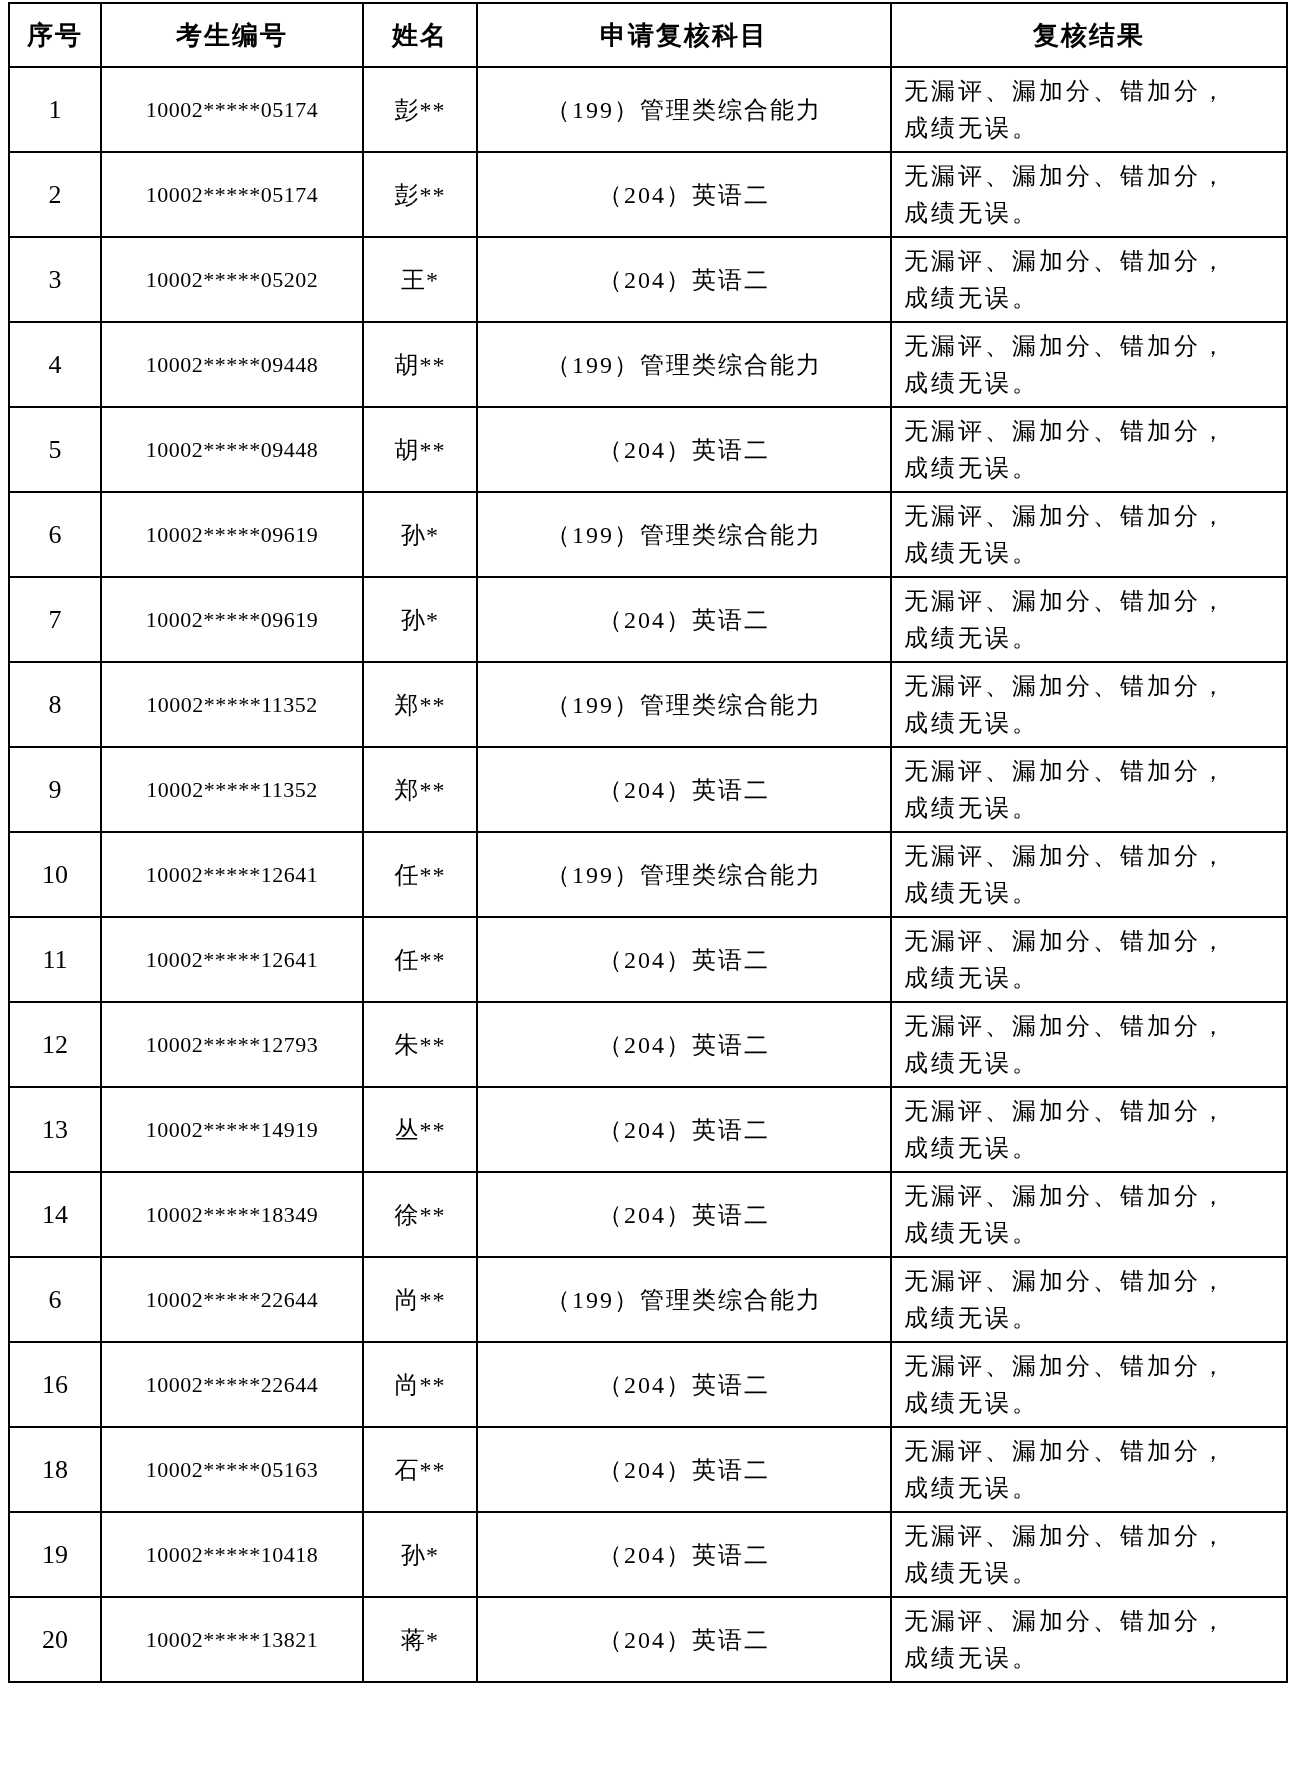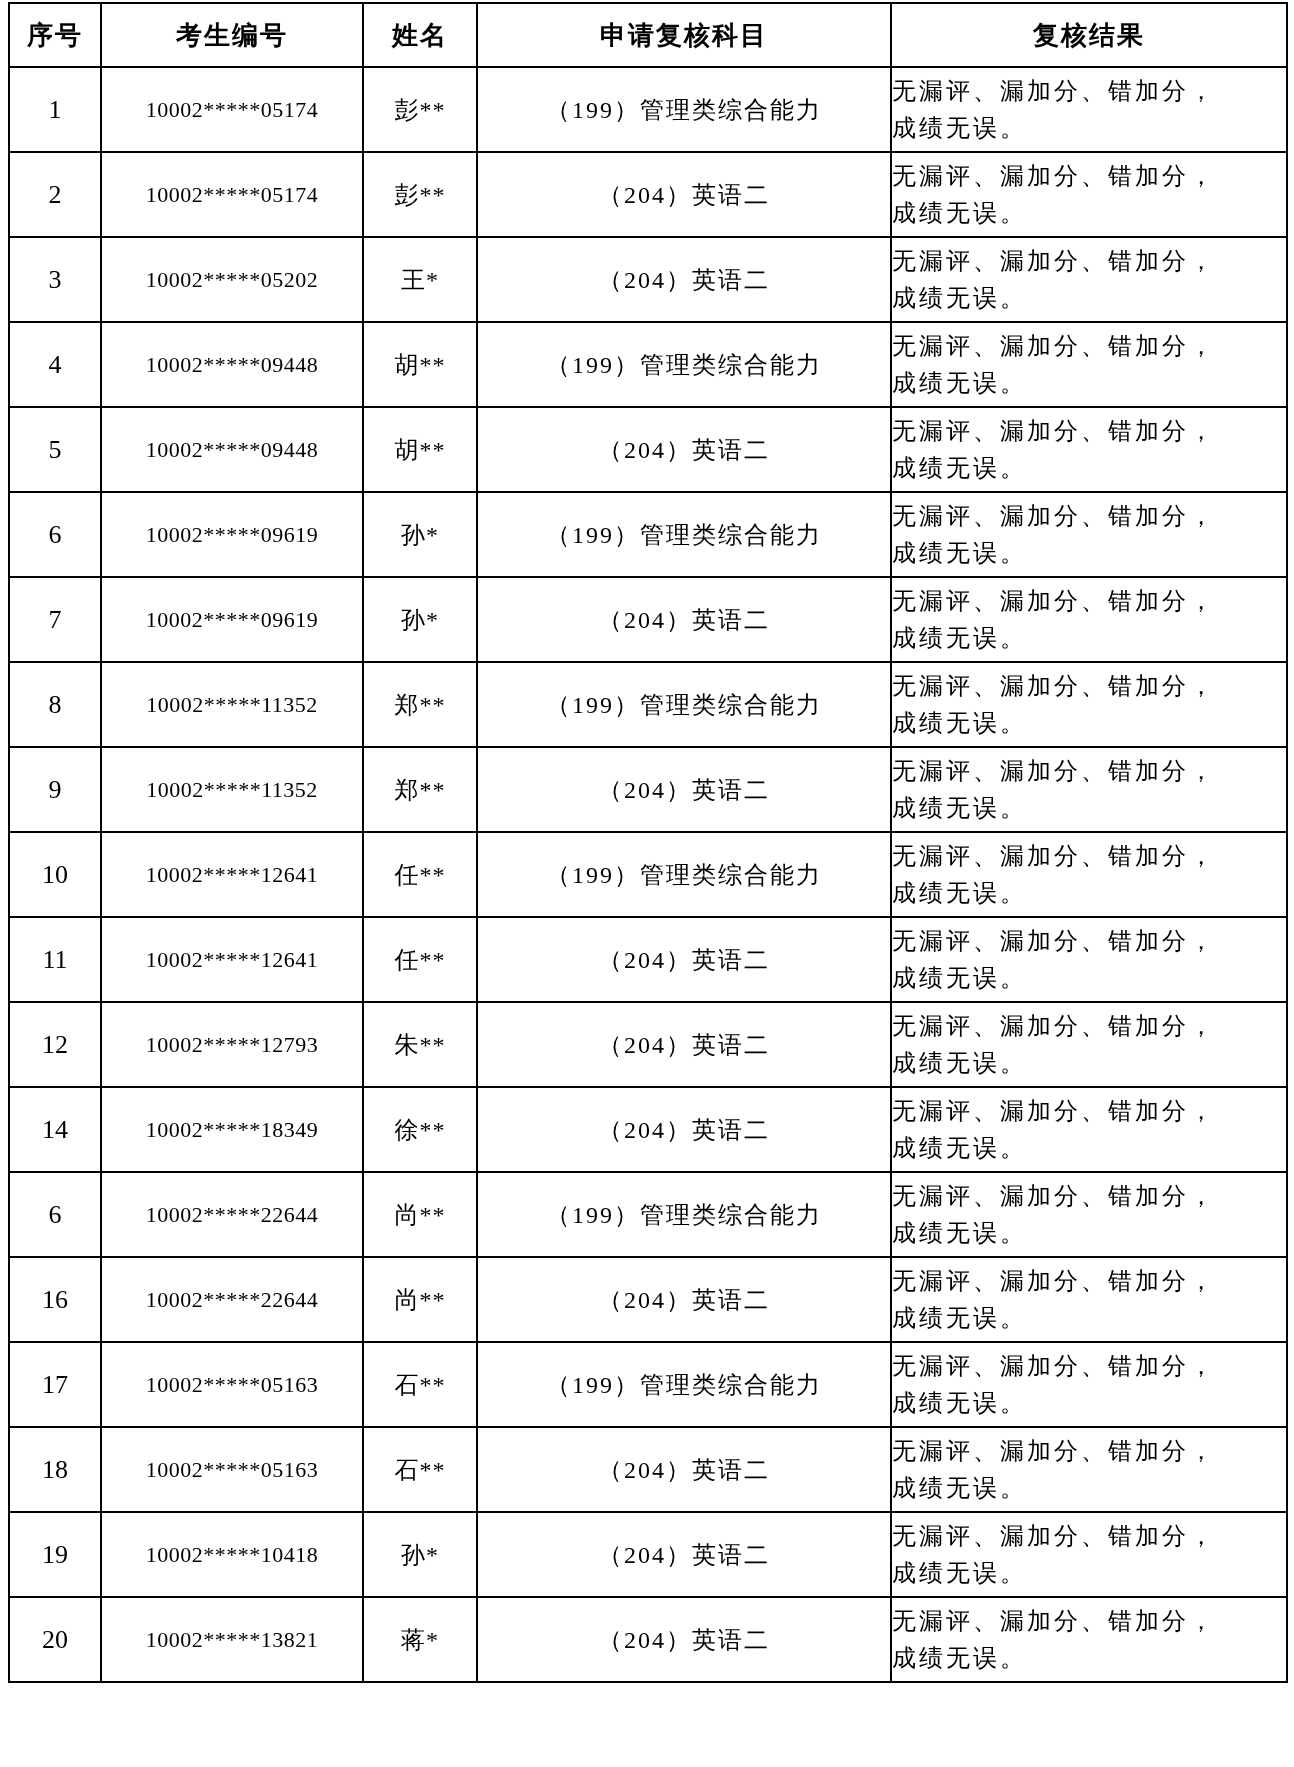--- a/index.html
+++ b/index.html
@@ -69,20 +69,21 @@
   td.result-cell {
     font-size: 24px;
     text-align: left;
     vertical-align: middle;
     padding: 2px 6px 2px 10px;
     letter-spacing: 3px;
   }
   td.result-cell .result-line {
     line-height: 37px;
     white-space: nowrap;
+    margin-left: 12px;
   }
 </style>
 </head>
 <body>
 
 <table class="review-table">
   <colgroup>
     <col style="width:92px">
     <col style="width:262px">
     <col style="width:114px">
@@ -213,20 +214,30 @@
       <td class="serial-cell">12</td>
       <td class="candidate-id-cell">10002*****12793</td>
       <td class="name-cell">朱**</td>
       <td class="subject-cell">（204）英语二</td>
       <td class="result-cell">
         <div class="result-line">无漏评、漏加分、错加分，</div>
         <div class="result-line">成绩无误。</div>
       </td>
     </tr>
     <tr class="data-row">
+      <td class="serial-cell">13</td>
+      <td class="candidate-id-cell">10002*****14919</td>
+      <td class="name-cell">丛**</td>
+      <td class="subject-cell">（204）英语二</td>
+      <td class="result-cell">
+        <div class="result-line">无漏评、漏加分、错加分，</div>
+        <div class="result-line">成绩无误。</div>
+      </td>
+    </tr>
+    <tr class="data-row">
       <td class="serial-cell">14</td>
       <td class="candidate-id-cell">10002*****18349</td>
       <td class="name-cell">徐**</td>
       <td class="subject-cell">（204）英语二</td>
       <td class="result-cell">
         <div class="result-line">无漏评、漏加分、错加分，</div>
         <div class="result-line">成绩无误。</div>
       </td>
     </tr>
     <tr class="data-row">
@@ -237,30 +248,20 @@
       <td class="result-cell">
         <div class="result-line">无漏评、漏加分、错加分，</div>
         <div class="result-line">成绩无误。</div>
       </td>
     </tr>
     <tr class="data-row">
       <td class="serial-cell">16</td>
       <td class="candidate-id-cell">10002*****22644</td>
       <td class="name-cell">尚**</td>
       <td class="subject-cell">（204）英语二</td>
-      <td class="result-cell">
-        <div class="result-line">无漏评、漏加分、错加分，</div>
-        <div class="result-line">成绩无误。</div>
-      </td>
-    </tr>
-    <tr class="data-row">
-      <td class="serial-cell">17</td>
-      <td class="candidate-id-cell">10002*****05163</td>
-      <td class="name-cell">石**</td>
-      <td class="subject-cell">（199）管理类综合能力</td>
       <td class="result-cell">
         <div class="result-line">无漏评、漏加分、错加分，</div>
         <div class="result-line">成绩无误。</div>
       </td>
     </tr>
     <tr class="data-row">
       <td class="serial-cell">18</td>
       <td class="candidate-id-cell">10002*****05163</td>
       <td class="name-cell">石**</td>
       <td class="subject-cell">（204）英语二</td>

